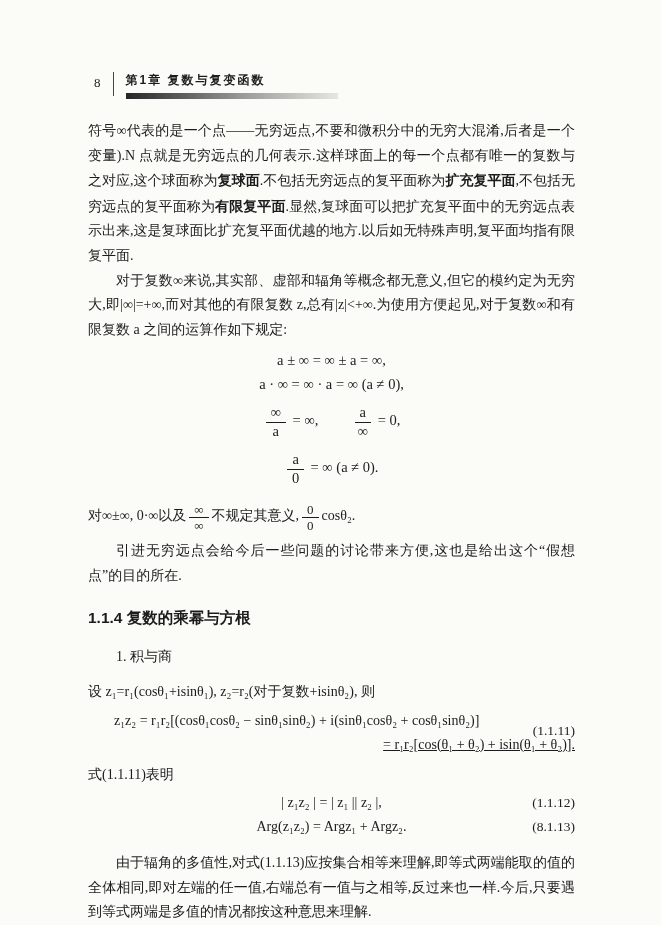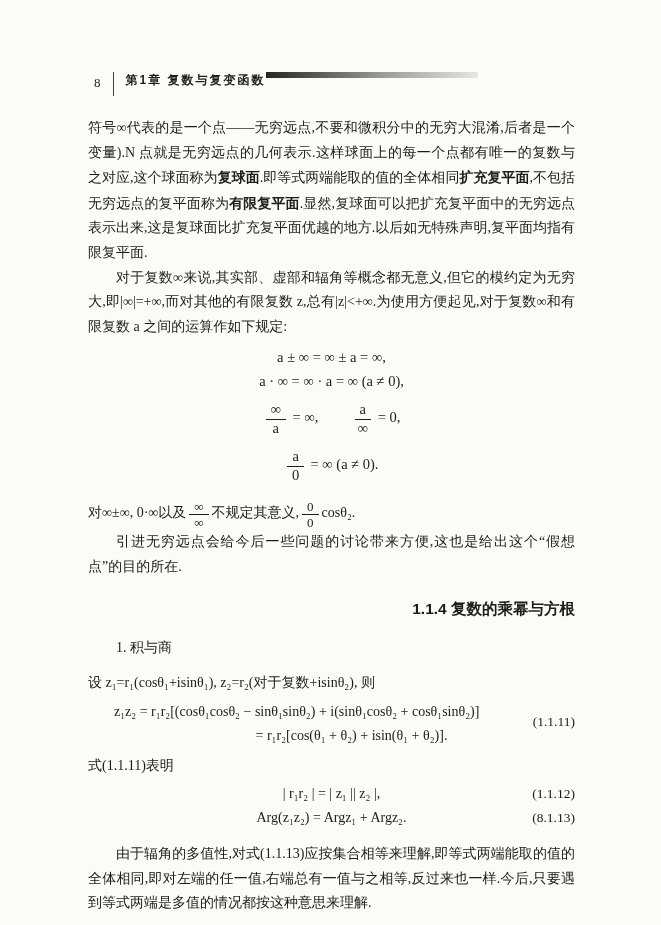--- a/index.html
+++ b/index.html
@@ -14,21 +14,21 @@
     color: #1c1c1c;
     padding: 72px 86px 40px 88px;
     overflow: hidden;
     box-shadow: 0 0 6px rgba(0,0,0,.25);
   }
   
   .page-header { margin-bottom: 20px; }
   .header-row { display: flex; align-items: flex-start; }
   .page-num { font-size: 13px; padding: 3px 12px 0 6px; }
   .header-divider { width: 1px; height: 24px; background: #444; margin-right: 12px; }
-  .header-title-wrap { display: flex; flex-direction: row; }
+  .header-title-wrap { display: flex; flex-direction: column; }
   .chapter-title {
     font-family: "Liberation Sans", sans-serif;
     font-weight: bold;
     font-size: 12px;
     letter-spacing: 2px;
     padding-bottom: 4px;
   }
   .header-gradient-bar {
     height: 6px;
     width: 212px;
@@ -43,34 +43,33 @@
   .indent { text-indent: 2em; }
   .term { font-family: "Liberation Sans", sans-serif; font-weight: bold; margin-top: 38px; }
   
   .eq-block { text-align: center; font-size: 14.5px; margin: 10px 0 12px; }
   .eq-line { margin: 7px 0; }
   .eq-line.fr { margin: 12px 0; }
   .frac { display: inline-block; vertical-align: -0.75em; text-align: center; line-height: 1.1; margin: 0 3px; }
   .frac .fnum { display: block; padding: 0 5px 1px; border-bottom: 1px solid #1c1c1c; }
   .frac .fden { display: block; padding-top: 1px; }
   .frac.inline { font-size: 13px; vertical-align: -0.8em; line-height: 1.05; }
-  .para-frac { margin-top: 10px; line-height: 34px; }
+  .para-frac { margin-top: 10px; margin-bottom: 6px; line-height: 34px; }
   .eq1111 { position: relative; font-size: 14px; margin: 8px 0 10px; }
   .eq1111 .l1 { padding-left: 26px; margin-bottom: 8px; text-align: left; }
-  .eq1111 .l2 { padding-left: 40px; text-align: center; }
+  .eq1111 .l2 { padding-left: 40px; text-align: right; text-decoration: underline; }
   .eq-no { position: absolute; right: 0; bottom: 14px; font-size: 13.5px; }
   .eq-center-row { position: relative; text-align: center; font-size: 14px; margin: 8px 0; }
   .eq-center-row .eq-no { bottom: 0; }
   
   .section-heading {
     font-family: "Liberation Sans", sans-serif;
     font-weight: bold;
     font-size: 15.5px;
     margin: 20px 0 16px;
-    text-align: right;
   }
   .sub-heading { font-size: 14px; margin: 6px 0 10px; text-indent: 2em; }
   .setup-line { margin: 4px 0 2px; }
   .follow-line { margin: 6px 0 2px; }
   .spacer-sm { height: 4px; }
   .spacer-md { height: 8px; }
 </style>
 </head>
 <body>
 
@@ -83,21 +82,21 @@
       <div class="header-title-wrap">
         <span class="chapter-title">第1章  复数与复变函数</span>
         <div class="header-gradient-bar"></div>
       </div>
     </div>
   </header>
 
   <main>
 
     <p class="para">
-      <span>符号∞代表的是一个点——无穷远点,不要和微积分中的无穷大混淆,后者是一个变量).N 点就是无穷远点的几何表示.这样球面上的每一个点都有唯一的复数与之对应,这个球面称为</span><span class="term">复球面</span><span>.即等式两端能取的值的全体相同</span><span class="term">扩充复平面</span><span>,不包括无穷远点的复平面称为</span><span class="term">有限复平面</span><span>.显然,复球面可以把扩充复平面中的无穷远点表示出来,这是复球面比扩充复平面优越的地方.以后如无特殊声明,复平面均指有限复平面.</span>
+      <span>符号∞代表的是一个点——无穷远点,不要和微积分中的无穷大混淆,后者是一个变量).N 点就是无穷远点的几何表示.这样球面上的每一个点都有唯一的复数与之对应,这个球面称为</span><span class="term">复球面</span><span>.不包括无穷远点的复平面称为</span><span class="term">扩充复平面</span><span>,不包括无穷远点的复平面称为</span><span class="term">有限复平面</span><span>.显然,复球面可以把扩充复平面中的无穷远点表示出来,这是复球面比扩充复平面优越的地方.以后如无特殊声明,复平面均指有限复平面.</span>
     </p>
 
     <p class="para indent">对于复数∞来说,其实部、虚部和辐角等概念都无意义,但它的模约定为无穷大,即|∞|=+∞,而对其他的有限复数 z,总有|z|&lt;+∞.为使用方便起见,对于复数∞和有限复数 a 之间的运算作如下规定:</p>
 
     <div class="eq-block">
       <div class="eq-line">a ± ∞ = ∞ ± a = ∞,</div>
       <div class="eq-line">a · ∞ = ∞ · a = ∞    (a ≠ 0),</div>
       <div class="eq-line fr">
         <span class="frac"><span class="fnum">∞</span><span class="fden">a</span></span>
         <span>= ∞,</span>
@@ -125,21 +124,21 @@
 
     <div class="eq1111">
       <div class="l1">z₁z₂ = r₁r₂[(cosθ₁cosθ₂ − sinθ₁sinθ₂) + i(sinθ₁cosθ₂ + cosθ₁sinθ₂)]</div>
       <div class="l2">= r₁r₂[cos(θ₁ + θ₂) + isin(θ₁ + θ₂)].</div>
       <span class="eq-no">(1.1.11)</span>
     </div>
 
     <p class="para follow-line">式(1.1.11)表明</p>
 
     <div class="eq-center-row">
-      <span>| r₁r₂ | = | z₁ || z₂ |,</span>
+      <span>| z₁z₂ | = | z₁ || z₂ |,</span>
       <span class="eq-no">(1.1.12)</span>
     </div>
 
     <div class="eq-center-row">
       <span>Arg(z₁z₂) = Argz₁ + Argz₂.</span>
       <span class="eq-no">(8.1.13)</span>
     </div>
 
     <div class="spacer-md"></div>
 

